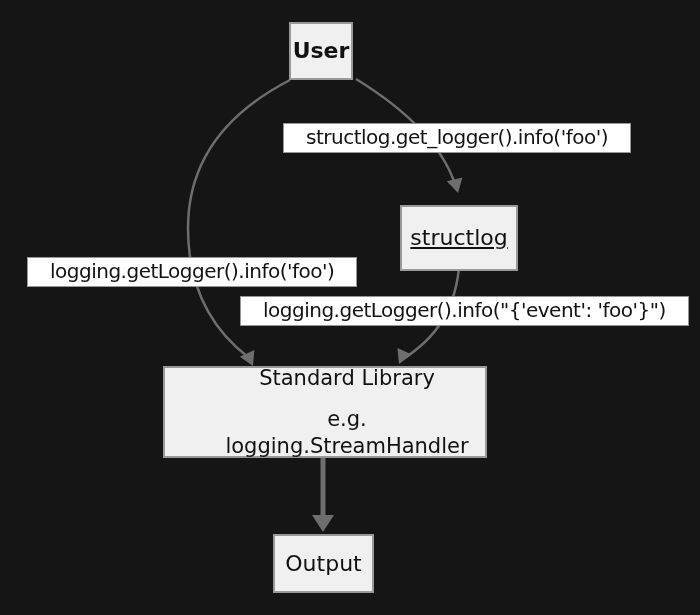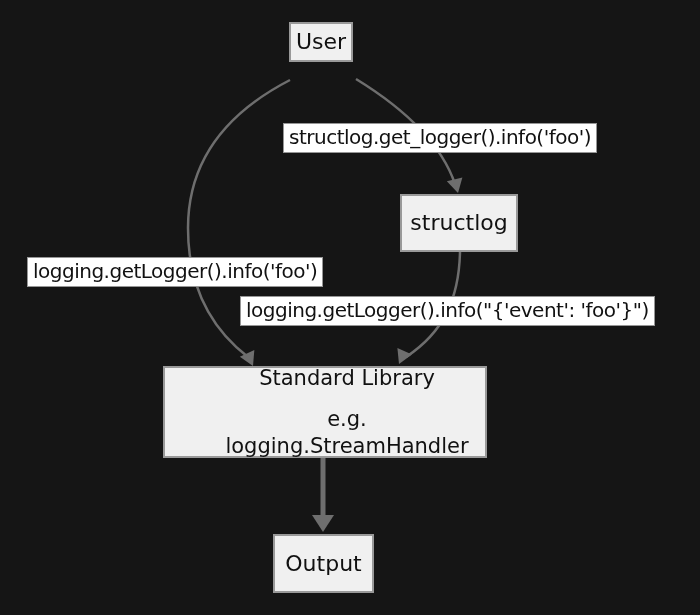--- a/index.html
+++ b/index.html
@@ -51,36 +51,36 @@
     border: 2px solid var(--node_border);
     color: var(--text);
     display: flex;
     flex-direction: column;
     align-items: center;
     justify-content: center;
     text-align: center;
     font-size: 22px;
     line-height: 1.25;
   }
-  .node-user      { left: 289px; top: 22px;  width: 64px;  height: 40px; }
-  .node-structlog { left: 400px; top: 194px; width: 118px; height: 58px; }
+  .node-user      { left: 289px; top: 22px;  width: 64px;  height: 58px; font-weight: bold; }
+  .node-structlog { left: 400px; top: 205px; width: 118px; height: 66px; text-decoration: underline; }
   .node-stdlib    { left: 163px; top: 366px; width: 324px; height: 92px; font-size: 21px; gap: 15px; padding-left: 44px; }
   .node-output    { left: 273px; top: 534px; width: 101px; height: 59px; }
   .edge-label {
     position: absolute;
     z-index: 2;
     background: var(--label_fill);
     border: 1px solid var(--label_border);
     color: var(--text);
     font-size: 20px;
     letter-spacing: -0.5px;
     white-space: nowrap;
     height: 30px;
     line-height: 27px;
-    padding: 0 5px;
+    padding: 0 22px;
   }
   .label-structlog-call { left: 283px; top: 123px; }
   .label-logging-call   { left: 27px;  top: 209px; margin-top: 48px; }
   .label-event-call     { left: 240px; top: 296px; }
 </style>
 </head>
 <body>
 
 <div class="stage">
 

